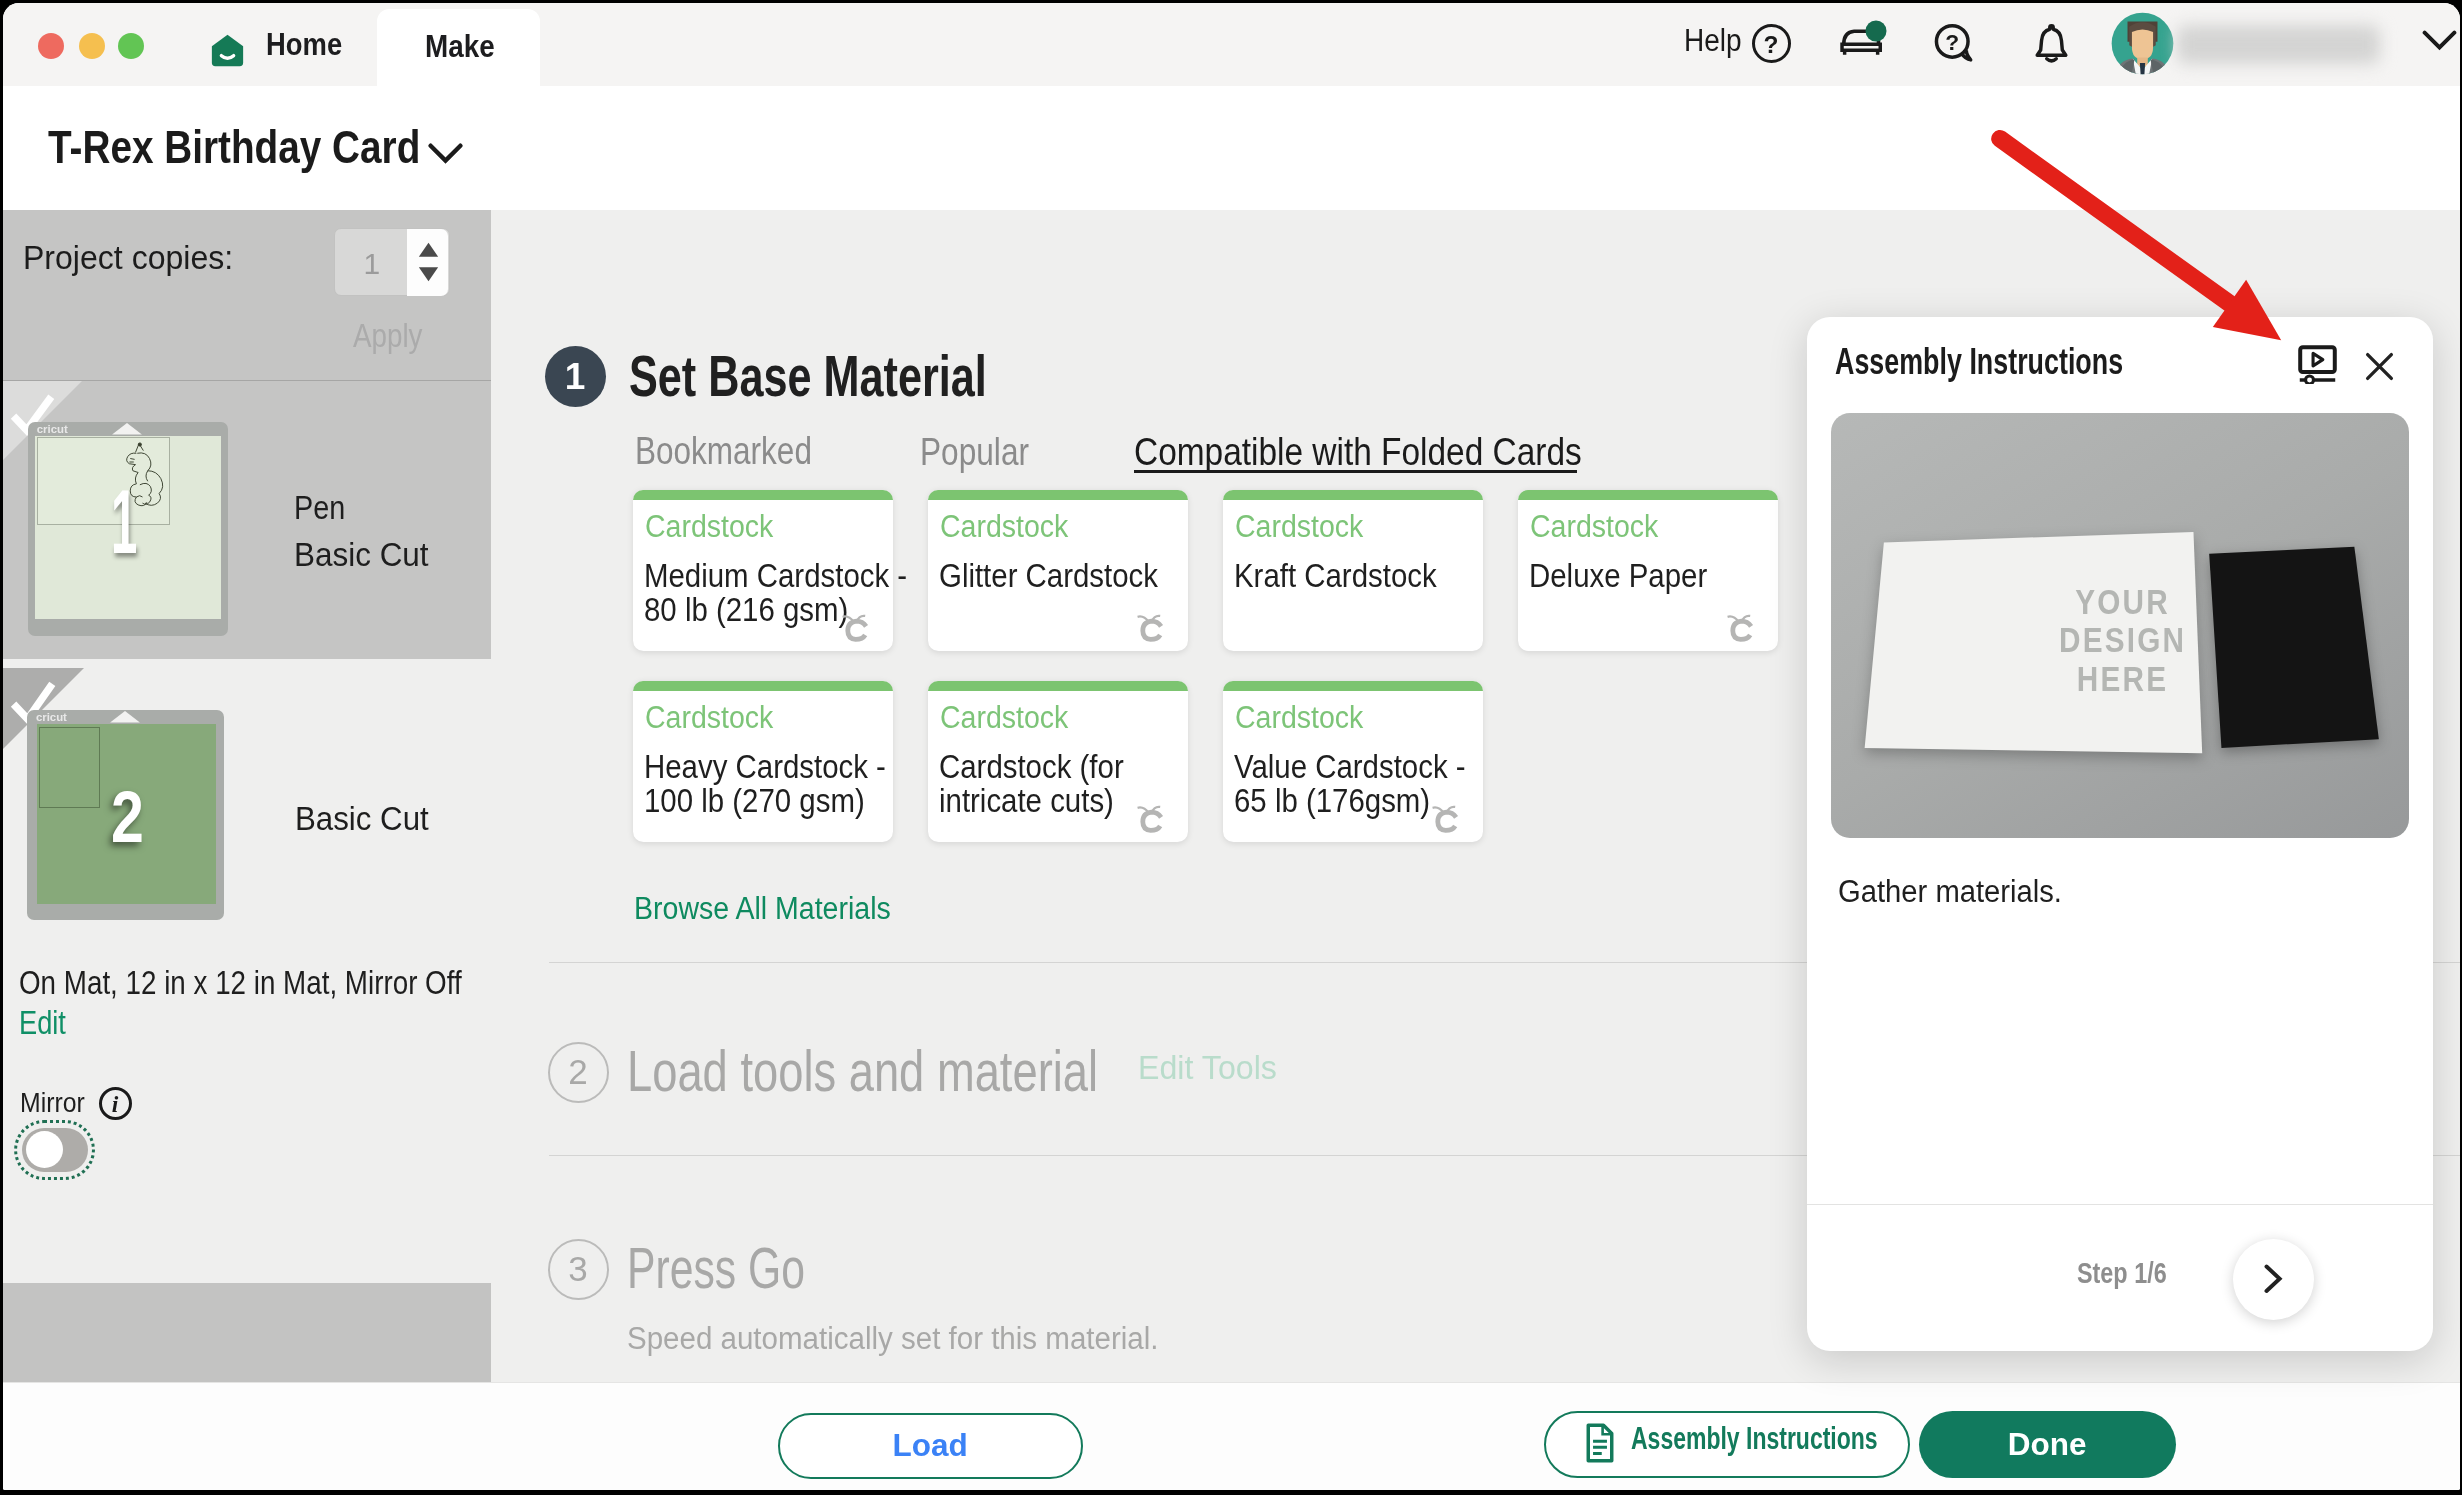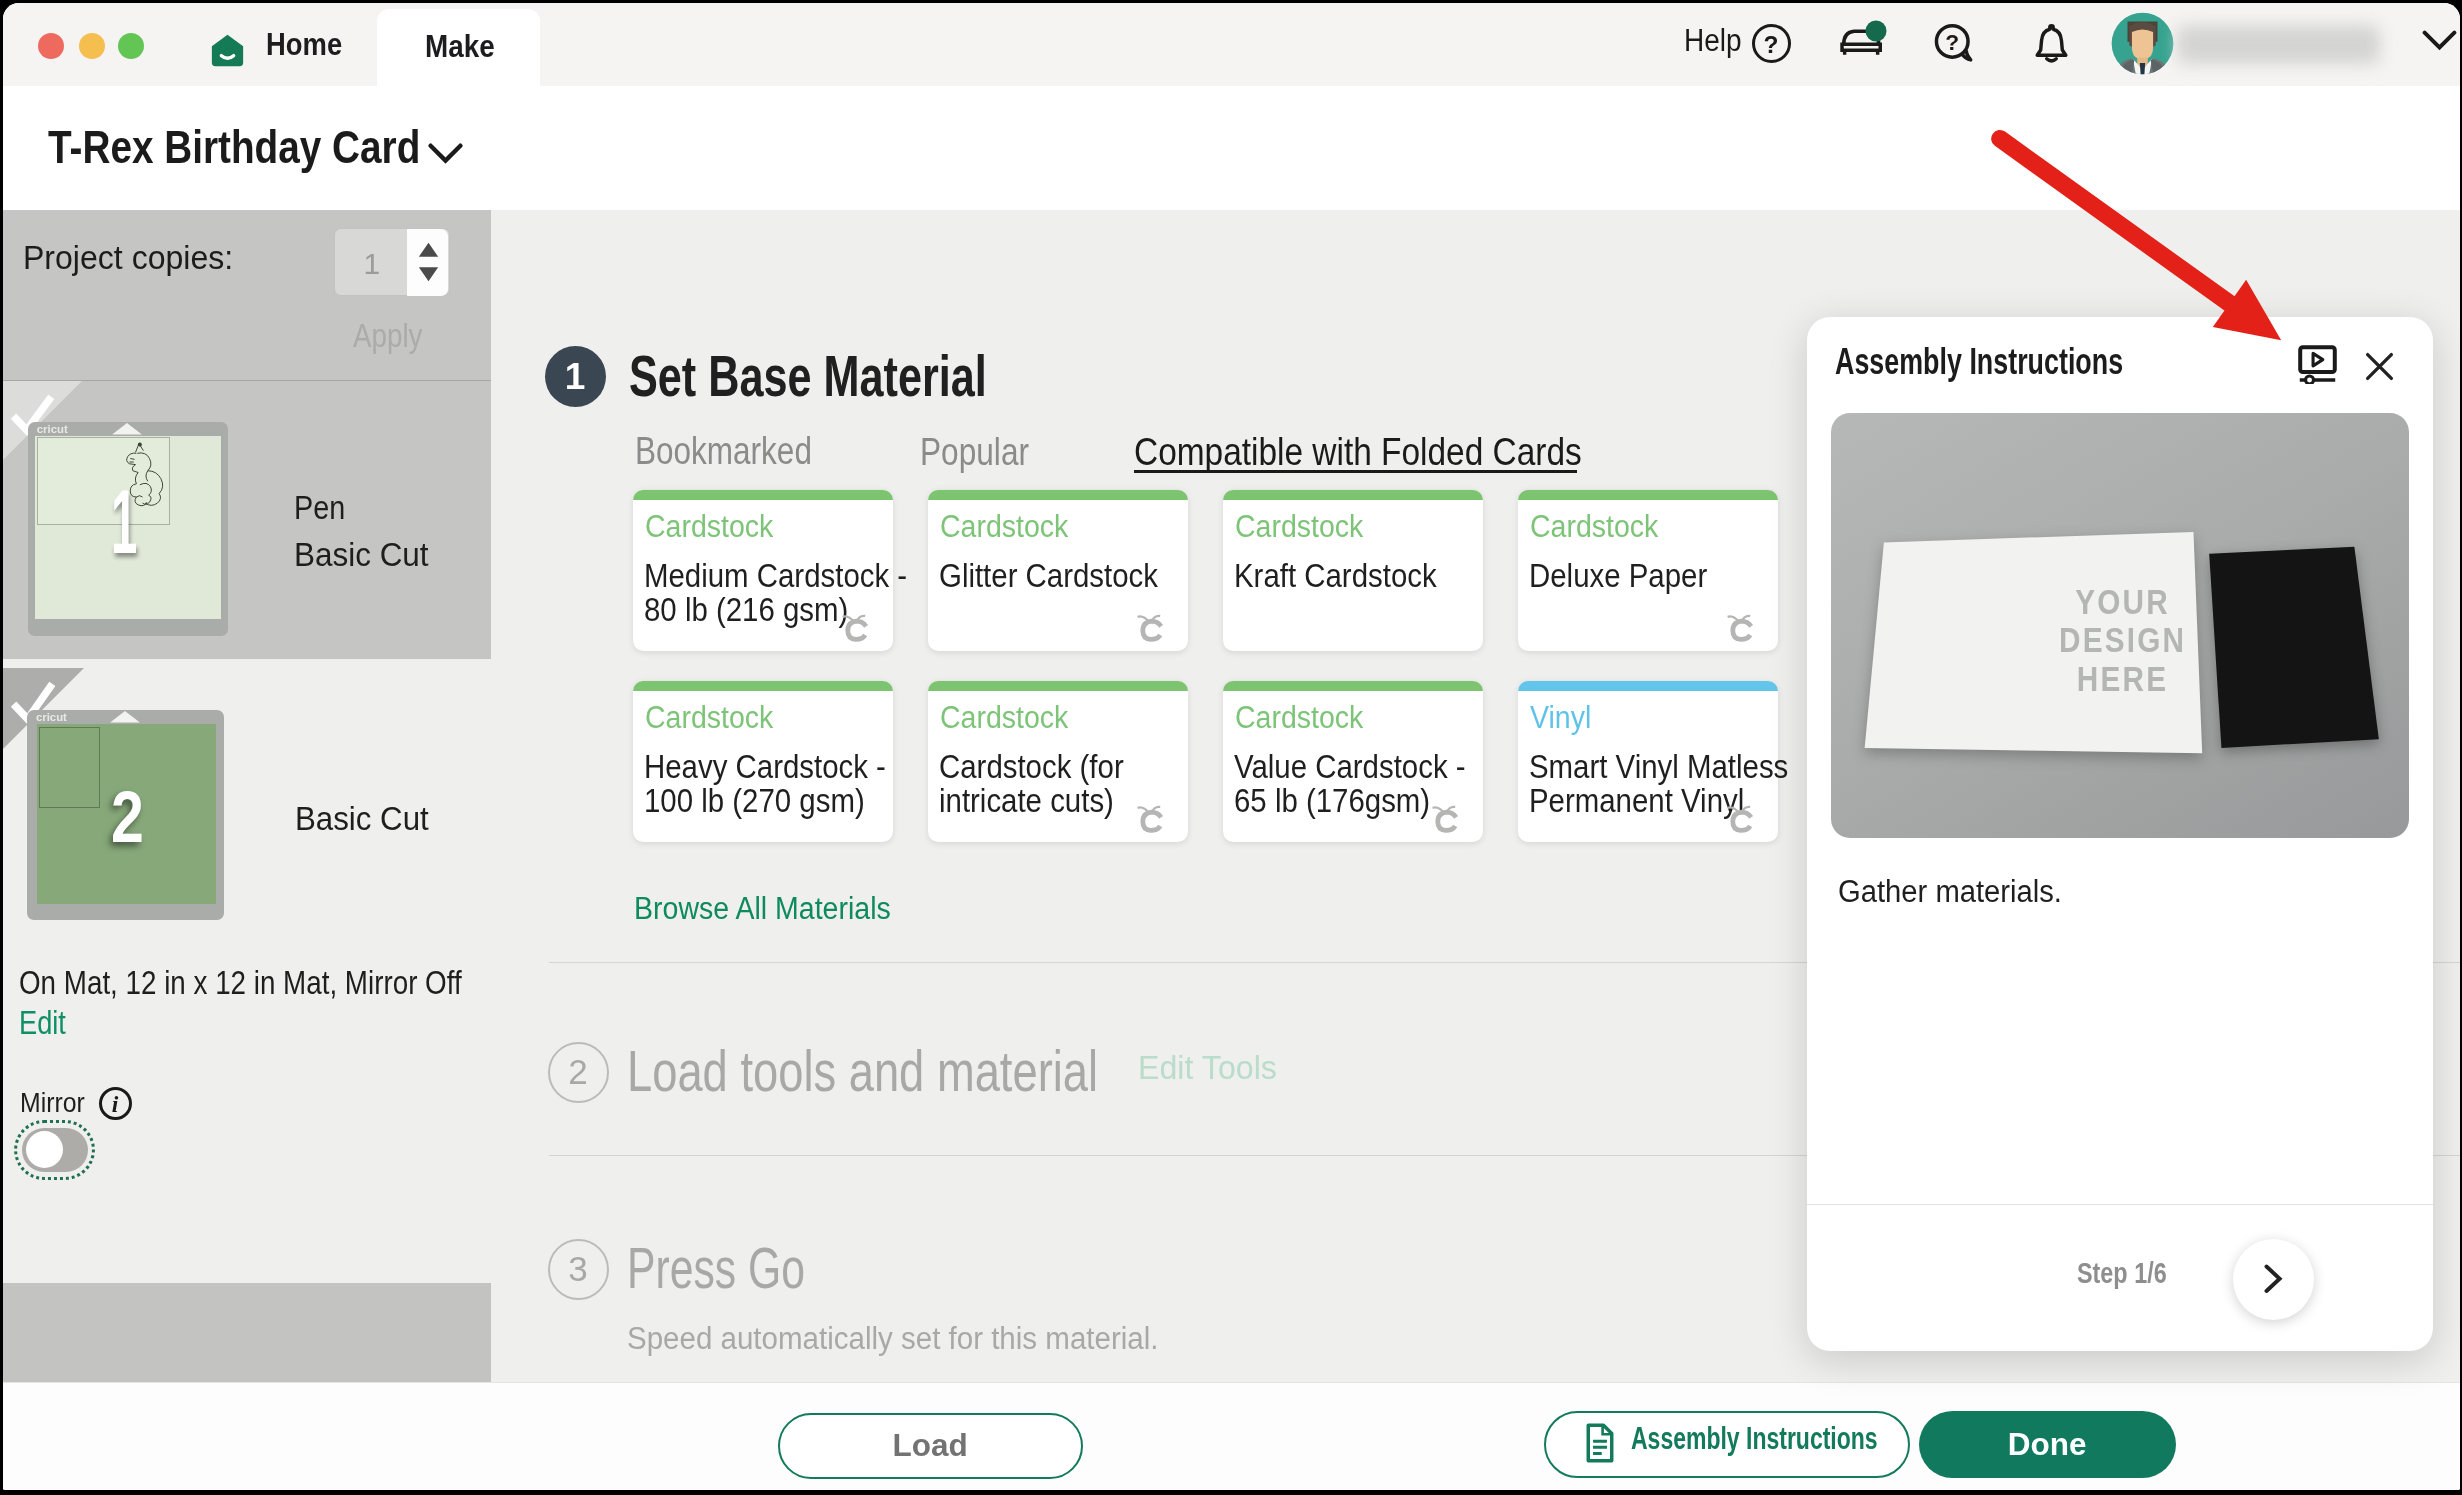--- a/index.html
+++ b/index.html
@@ -224,47 +224,35 @@
       <div class="clab">Cardstock</div>
     <div class="cl1">Value Cardstock -</div>
       <div class="cl2">65 lb (176gsm)</div>
     <svg class="clogo" width="47" height="30" viewBox="0 0 54 34">
         <g fill="none" stroke="#b5b5b4">
           <path d="M24 9 Q18 1 11 3 M27 9 Q30 1 37 2" stroke-width="2.6"></path>
           <path d="M38 14 Q34 8 27 8 Q17 9 17 19 Q17 28 26 29 Q34 29 37 24" stroke-width="5.5"></path>
         </g>
       </svg>
   </div>
-  <div class="card" style="left:1515px; top:678px;">
-    <div class="cbar" style="background:#63c5e9;"></div>
-      <div class="clab" style="color:#5fc3e9;">Vinyl</div>
-    <div class="cl1">Smart Vinyl Matless</div>
-      <div class="cl2">Permanent Vinyl</div>
-    <svg class="clogo" width="47" height="30" viewBox="0 0 54 34">
-        <g fill="none" stroke="#b5b5b4">
-          <path d="M24 9 Q18 1 11 3 M27 9 Q30 1 37 2" stroke-width="2.6"></path>
-          <path d="M38 14 Q34 8 27 8 Q17 9 17 19 Q17 28 26 29 Q34 29 37 24" stroke-width="5.5"></path>
-        </g>
-      </svg>
-  </div>
 
   <div id="t_browse" class="t" style="left:631px; top:890px; font-size:31px; color:#0e8a5f; transform:scaleX(0.920);">Browse All Materials</div>
   <div class="divider" style="top:959px;"></div>
 
   <div class="abs" style="left:545px; top:1039px; width:61px; height:61px; border-radius:50%; border:2.6px solid #bbbbba; color:#a8a8a7; font-size:35px; text-align:center; line-height:56px;">2</div>
   <div id="t_h2" class="t" style="left:624px; top:1040px; font-size:57px; color:#a8a8a7; transform:scaleX(0.795);">Load tools and material</div>
   <div id="t_ets" class="t" style="left:1135px; top:1048px; font-size:33px; color:#b9dccb; transform:scaleX(0.975);">Edit Tools</div>
   <div class="divider" style="top:1152px;"></div>
 
   <div class="abs" style="left:545px; top:1236px; width:61px; height:61px; border-radius:50%; border:2.6px solid #bbbbba; color:#a8a8a7; font-size:35px; text-align:center; line-height:56px;">3</div>
   <div id="t_h3" class="t" style="left:624px; top:1237px; font-size:57px; color:#a8a8a7; transform:scaleX(0.749);">Press Go</div>
   <div id="t_speed" class="t" style="left:624px; top:1320px; font-size:31px; color:#a8a8a7; transform:scaleX(0.952);">Speed automatically set for this material.</div>
 
   <div class="abs" style="left:0; top:1379px; width:2457px; height:109px; background:#fdfdfd; border-top:0.9px solid #e5e5e4;"></div>
-  <div class="pill" style="left:775px; top:1410px; width:305px; height:66px; line-height:60px; border:2.6px solid #137a5b; background:#fff; color:#737373;">Load</div>
+  <div class="pill" style="left:775px; top:1410px; width:305px; height:66px; line-height:60px; border:2.6px solid #137a5b; background:#fff; color:#3b82f6;">Load</div>
   <div class="pill" style="left:1541px; top:1408px; width:366px; height:67px; border:2.6px solid #137a5b; background:#fff;"></div>
   <svg class="abs" style="left:1583px; top:1420px; z-index:2;" width="28" height="40" viewBox="0 0 32 46">
     <path d="M2.5 2.5 L20 2.5 L29.5 12 L29.5 43.5 L2.5 43.5 Z" fill="none" stroke="#137a5b" stroke-width="4" stroke-linejoin="round"></path>
     <path d="M19 3 L19 13 L29 13" fill="none" stroke="#137a5b" stroke-width="3"></path>
     <path d="M8 21 L24 21 M8 28 L24 28 M8 35 L18 35" stroke="#137a5b" stroke-width="3.5"></path>
   </svg>
   <div id="t_aib" class="t" style="left:1628px; top:1420px; font-size:31.5px; font-weight:bold; color:#137a5b; transform:scaleX(0.730); z-index:2;">Assembly Instructions</div>
   <div class="pill" style="left:1916px; top:1408px; width:257px; height:67px; line-height:67px; background:#117a5e; color:#fff;">Done</div>
 
   <div class="abs" style="left:1804px; top:314px; width:626px; height:1034px; background:#fff; border-radius:23px; box-shadow:0 8.8px 39px rgba(0,0,0,.16); z-index:5;">

